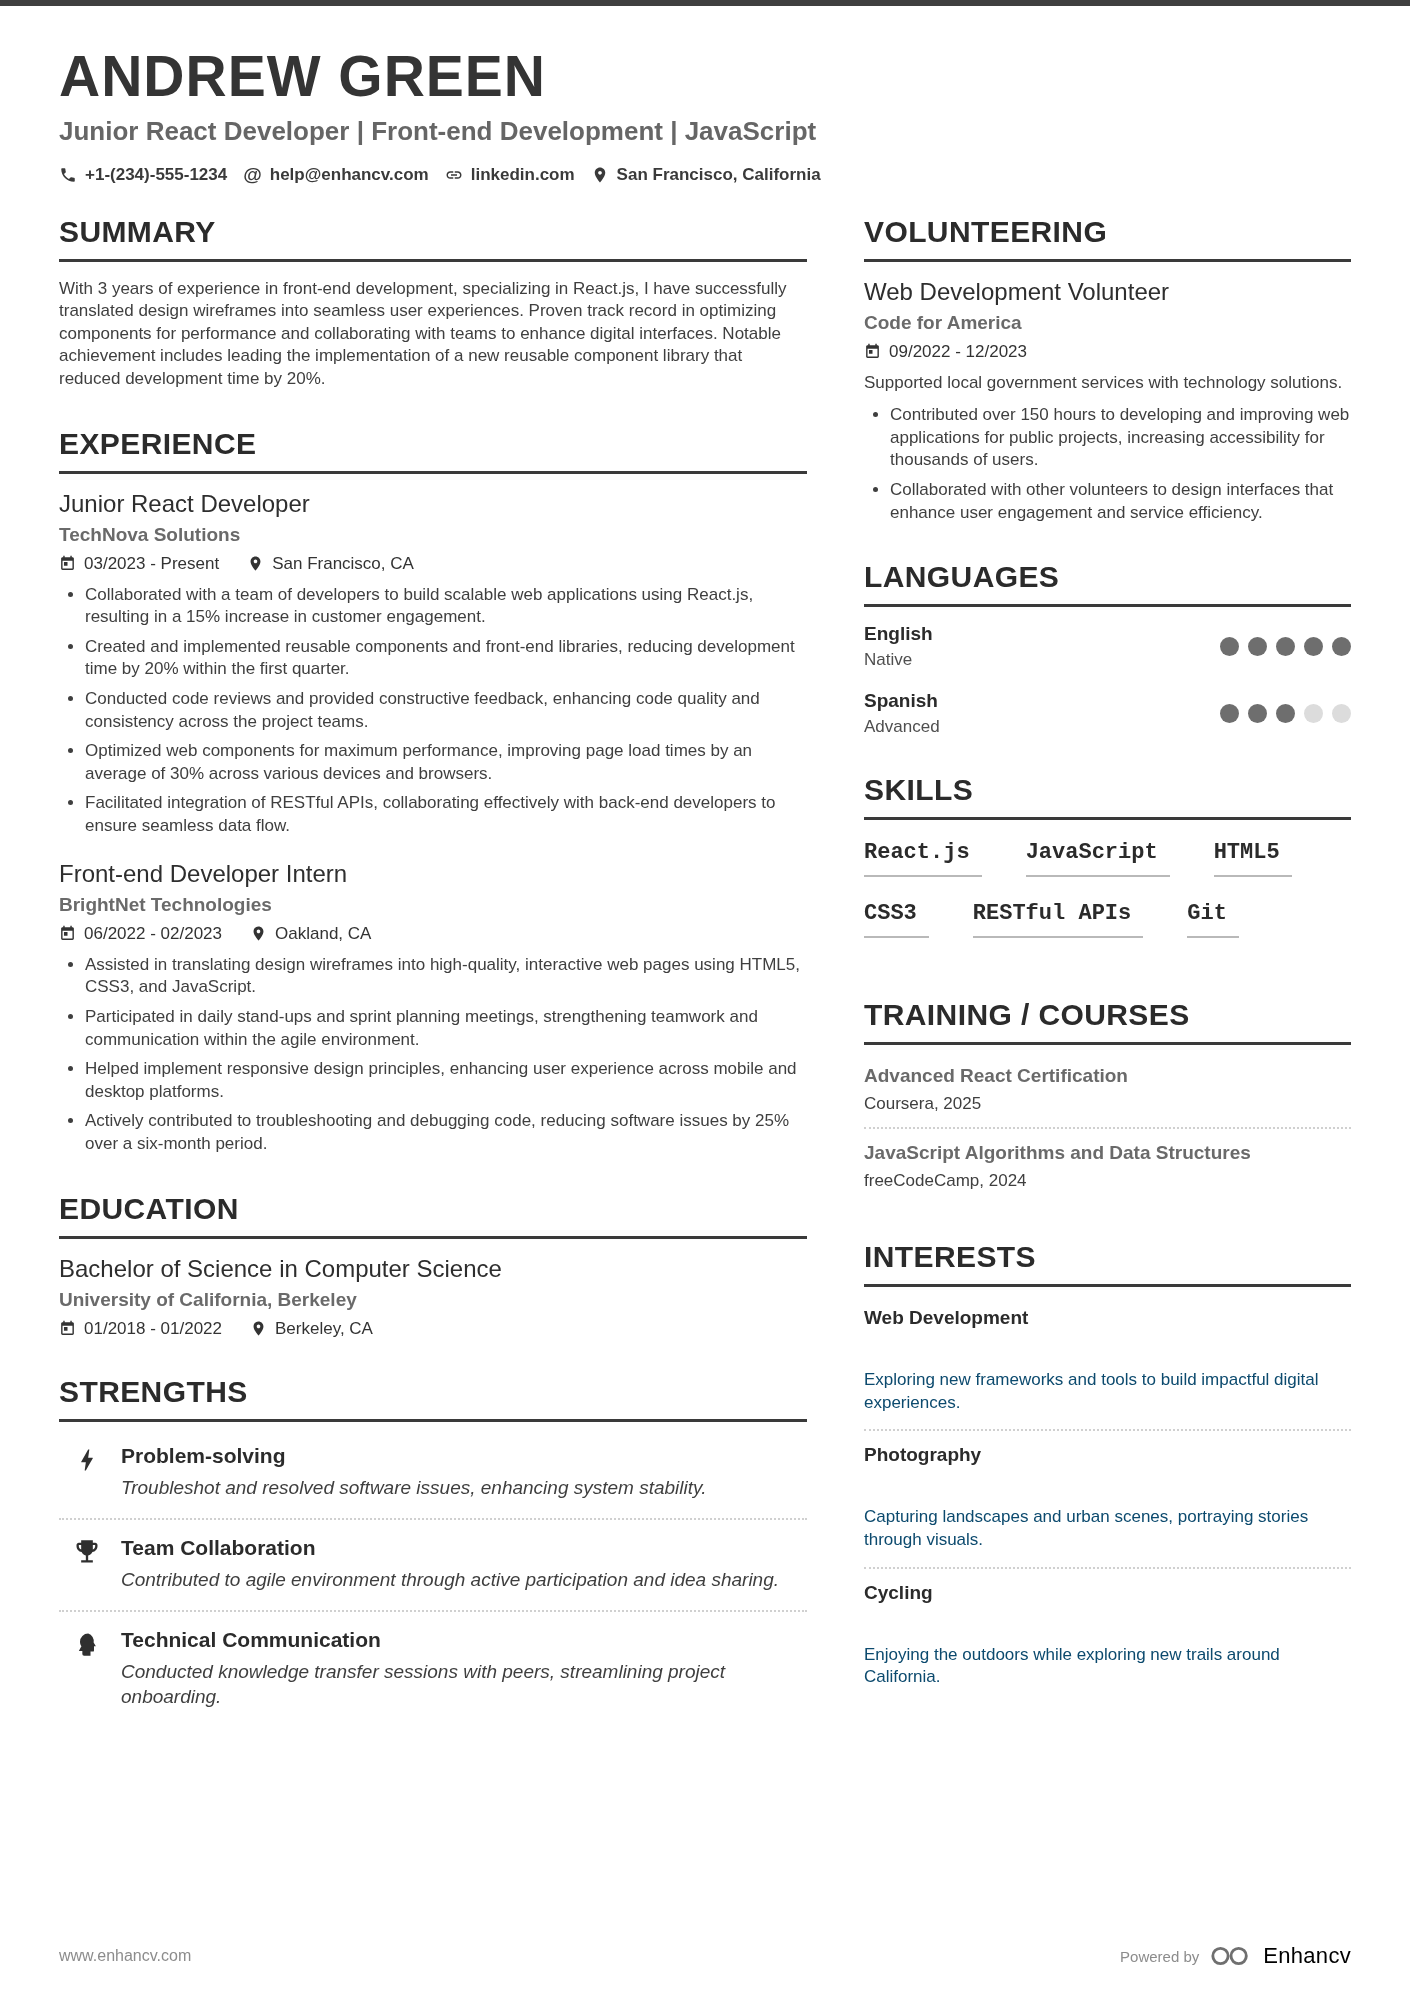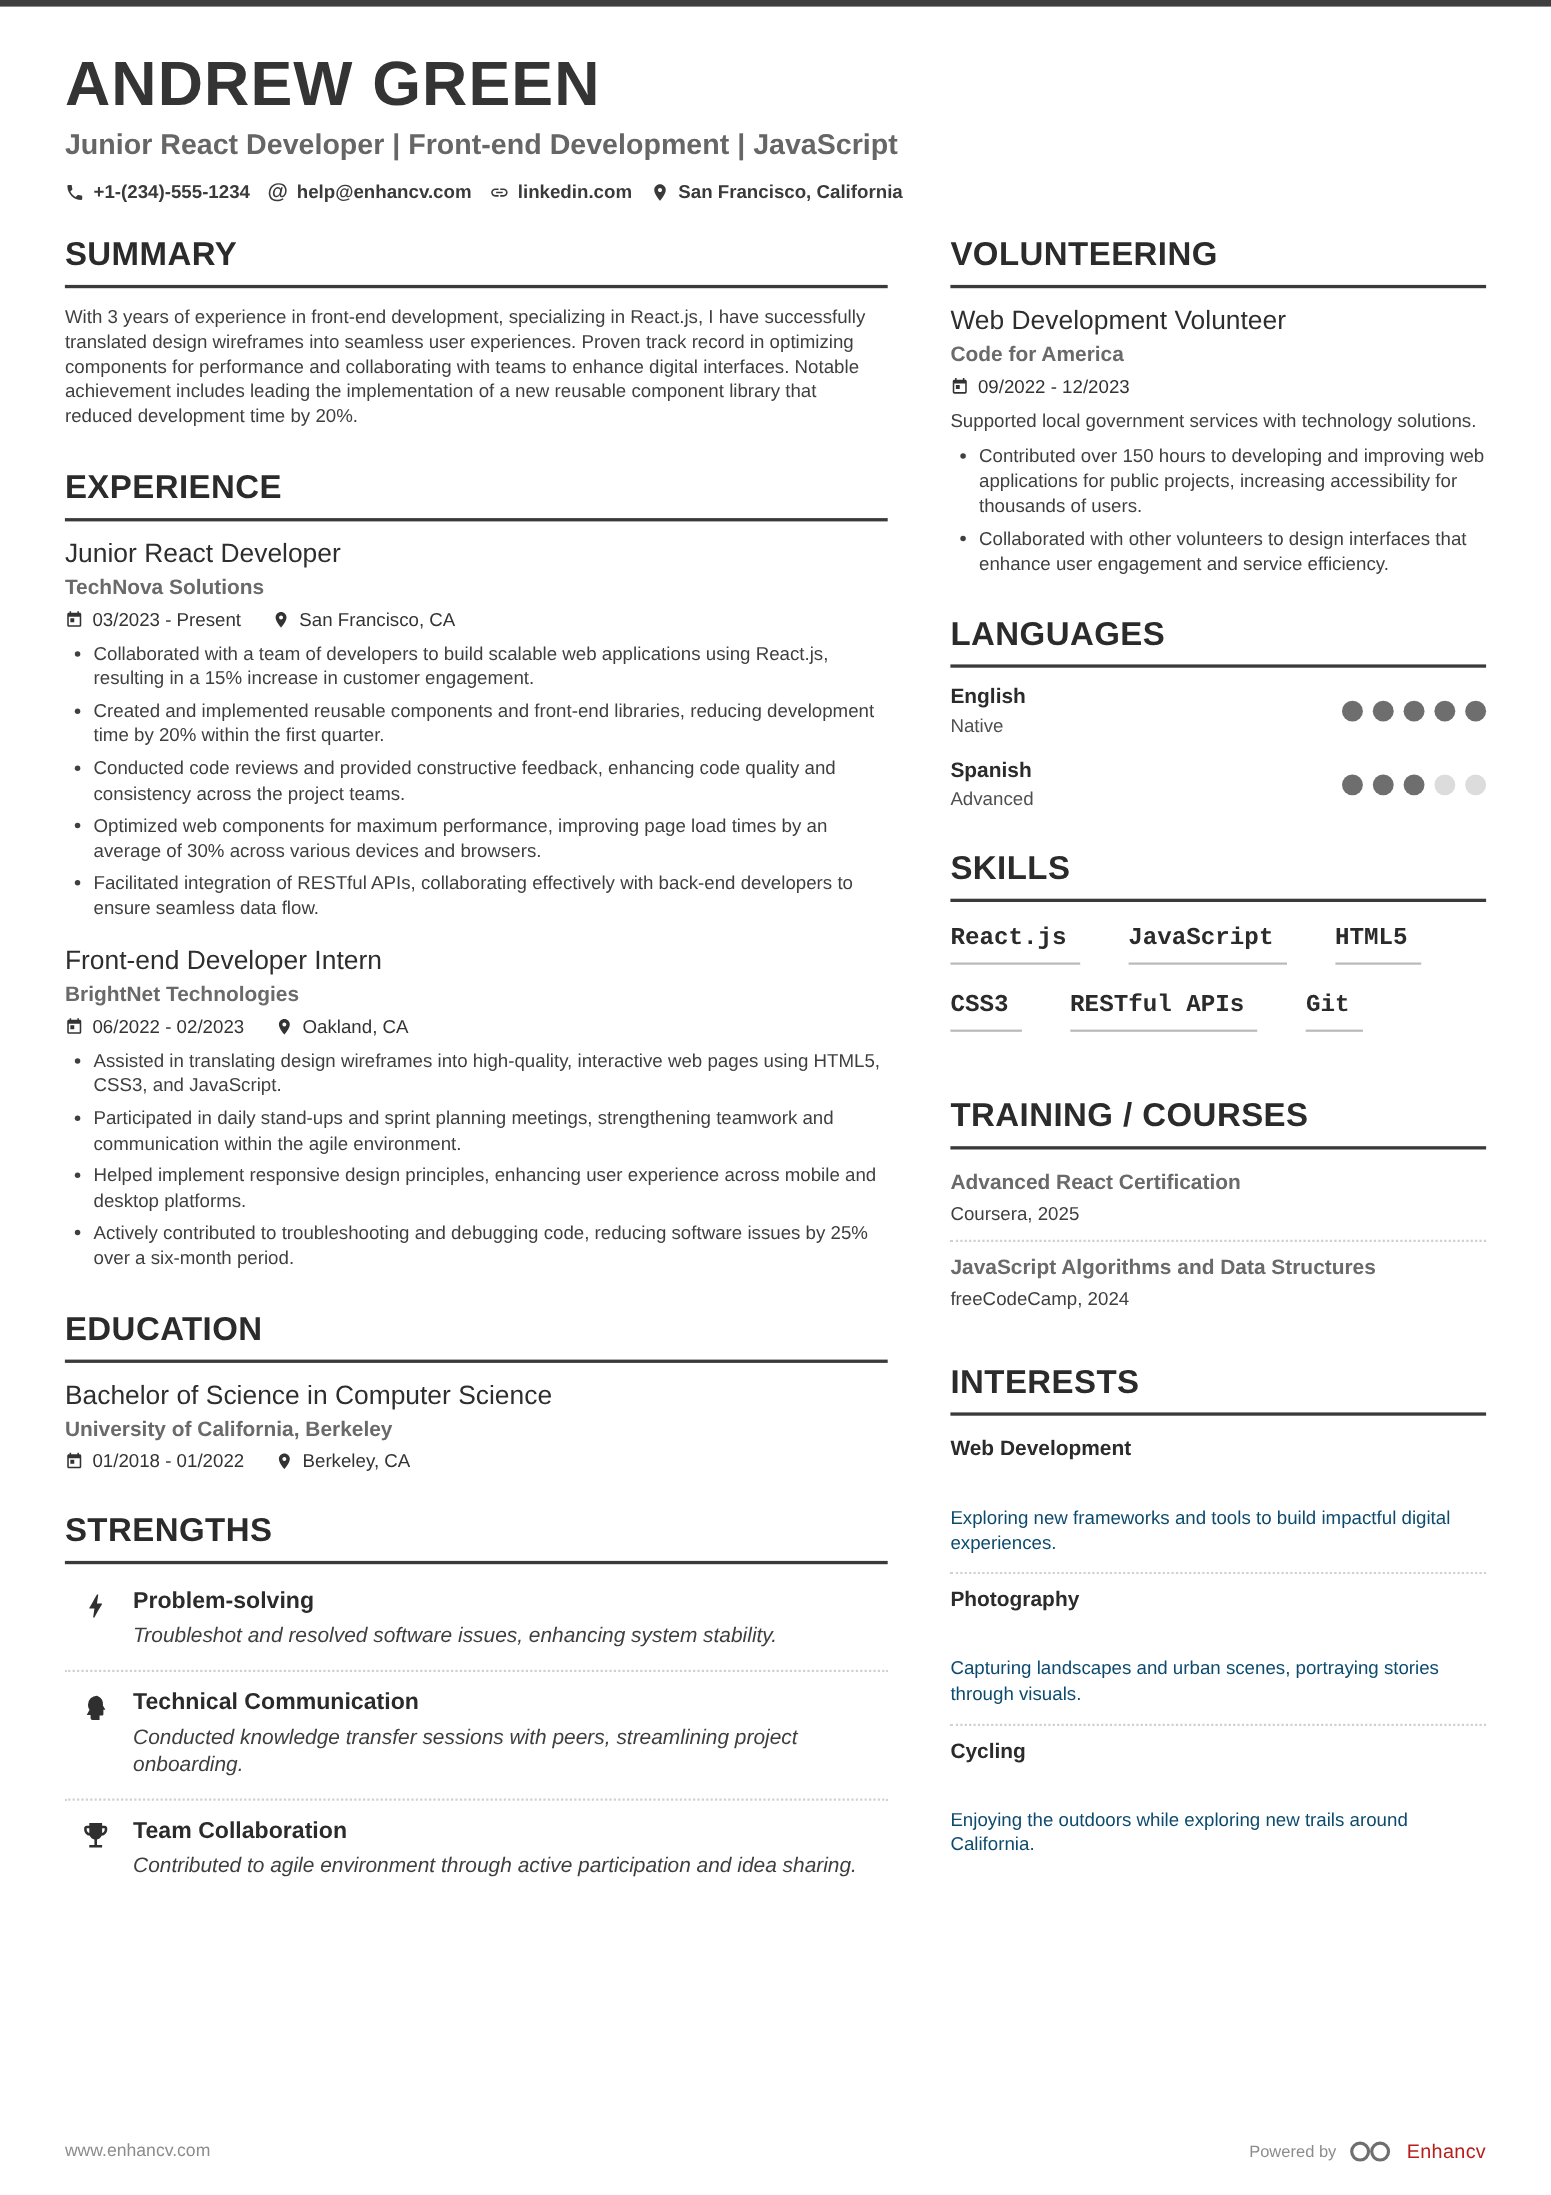--- a/index.html
+++ b/index.html
@@ -88,21 +88,21 @@
 
   
   footer {
     position:absolute; left:59px; right:59px; bottom:26px;
     display:flex; align-items:center; justify-content:space-between;
   }
   .footer-site { font-size:16px; color:#8c8c8c; }
   .powered { display:flex; align-items:center; gap:10px; color:#6f6f6f; }
   .powered-label { font-size:15px; color:#8c8c8c; }
   .logo-mark svg { width:44px; height:26px; display:block; }
-  .brand { font-size:18px; color:#b91c1c; letter-spacing:0.3px; }
+  .brand { font-size:22px; color:#000000; letter-spacing:0.3px; }
 </style>
 </head>
 <body>
 
 <div class="topbar"></div>
 
 <div class="page">
 
   <header>
     <h1 class="name">ANDREW GREEN</h1>
@@ -248,38 +248,38 @@
           </span>
           <div class="strength-body">
             <div class="strength-title">Problem-solving</div>
             <div class="strength-text">Troubleshot and resolved software issues, enhancing system stability.</div>
           </div>
         </div>
 
         <div class="strength">
           <span class="strength-icon">
             <svg viewBox="0 0 24 24">
+                <path d="M19 4h-2V2H7v2H5c-1.1 0-2 .9-2 2v1c0 2.55 1.92 4.63 4.39 4.94.63 1.5 1.98 2.63 3.61 2.96V19H7v2h10v-2h-4v-4.1c1.63-.33 2.98-1.46 3.61-2.96C19.08 11.63 21 9.55 21 7V6c0-1.1-.9-2-2-2zM5 7V6h2v3.82C5.84 9.4 5 8.3 5 7zm14 0c0 1.3-.84 2.4-2 2.82V6h2v1z"></path>
+              </svg>
+          </span>
+          <div class="strength-body">
+            <div class="strength-title">Team Collaboration</div>
+            <div class="strength-text">Contributed to agile environment through active participation and idea sharing.</div>
+          </div>
+        </div>
+
+        <div class="strength">
+          <span class="strength-icon">
+            <svg viewBox="0 0 24 24">
                 <path d="M13 3a7 7 0 0 0-7 7c0 1.46.45 2.82 1.22 3.94L5 18h3v2.5A1.5 1.5 0 0 0 9.5 22H15v-3.5h2a1 1 0 0 0 1-1V14h1.6l-1.9-3.2A7 7 0 0 0 13 3z"></path>
               </svg>
           </span>
           <div class="strength-body">
             <div class="strength-title">Technical Communication</div>
             <div class="strength-text">Conducted knowledge transfer sessions with peers, streamlining project onboarding.</div>
-          </div>
-        </div>
-
-        <div class="strength">
-          <span class="strength-icon">
-            <svg viewBox="0 0 24 24">
-                <path d="M19 4h-2V2H7v2H5c-1.1 0-2 .9-2 2v1c0 2.55 1.92 4.63 4.39 4.94.63 1.5 1.98 2.63 3.61 2.96V19H7v2h10v-2h-4v-4.1c1.63-.33 2.98-1.46 3.61-2.96C19.08 11.63 21 9.55 21 7V6c0-1.1-.9-2-2-2zM5 7V6h2v3.82C5.84 9.4 5 8.3 5 7zm14 0c0 1.3-.84 2.4-2 2.82V6h2v1z"></path>
-              </svg>
-          </span>
-          <div class="strength-body">
-            <div class="strength-title">Team Collaboration</div>
-            <div class="strength-text">Contributed to agile environment through active participation and idea sharing.</div>
           </div>
         </div>
       </section>
 
     </div>
 
     <div class="col-right">
 
       <section>
         <h2 class="sec">VOLUNTEERING</h2>

